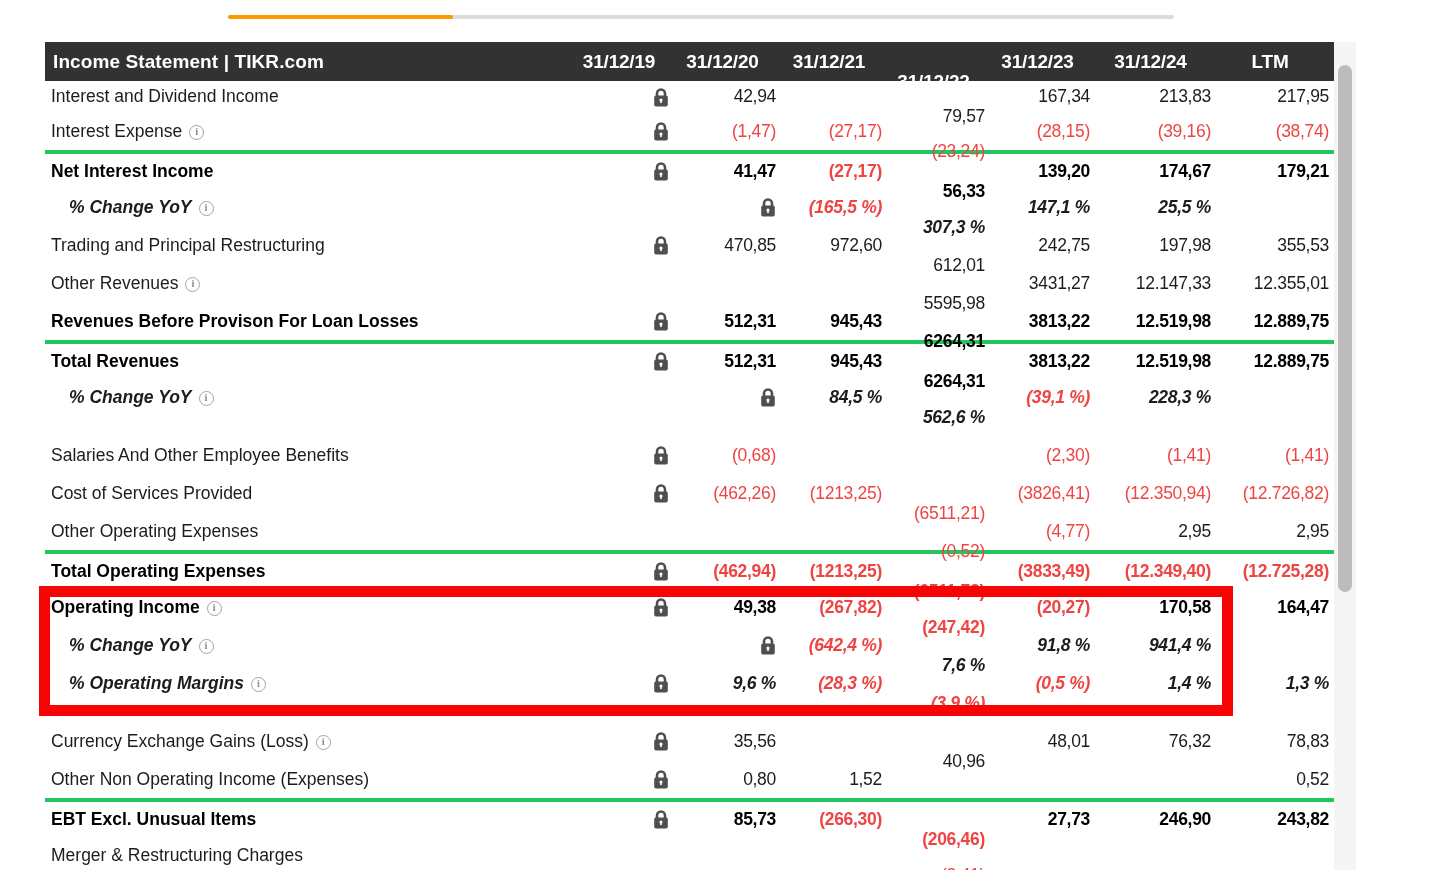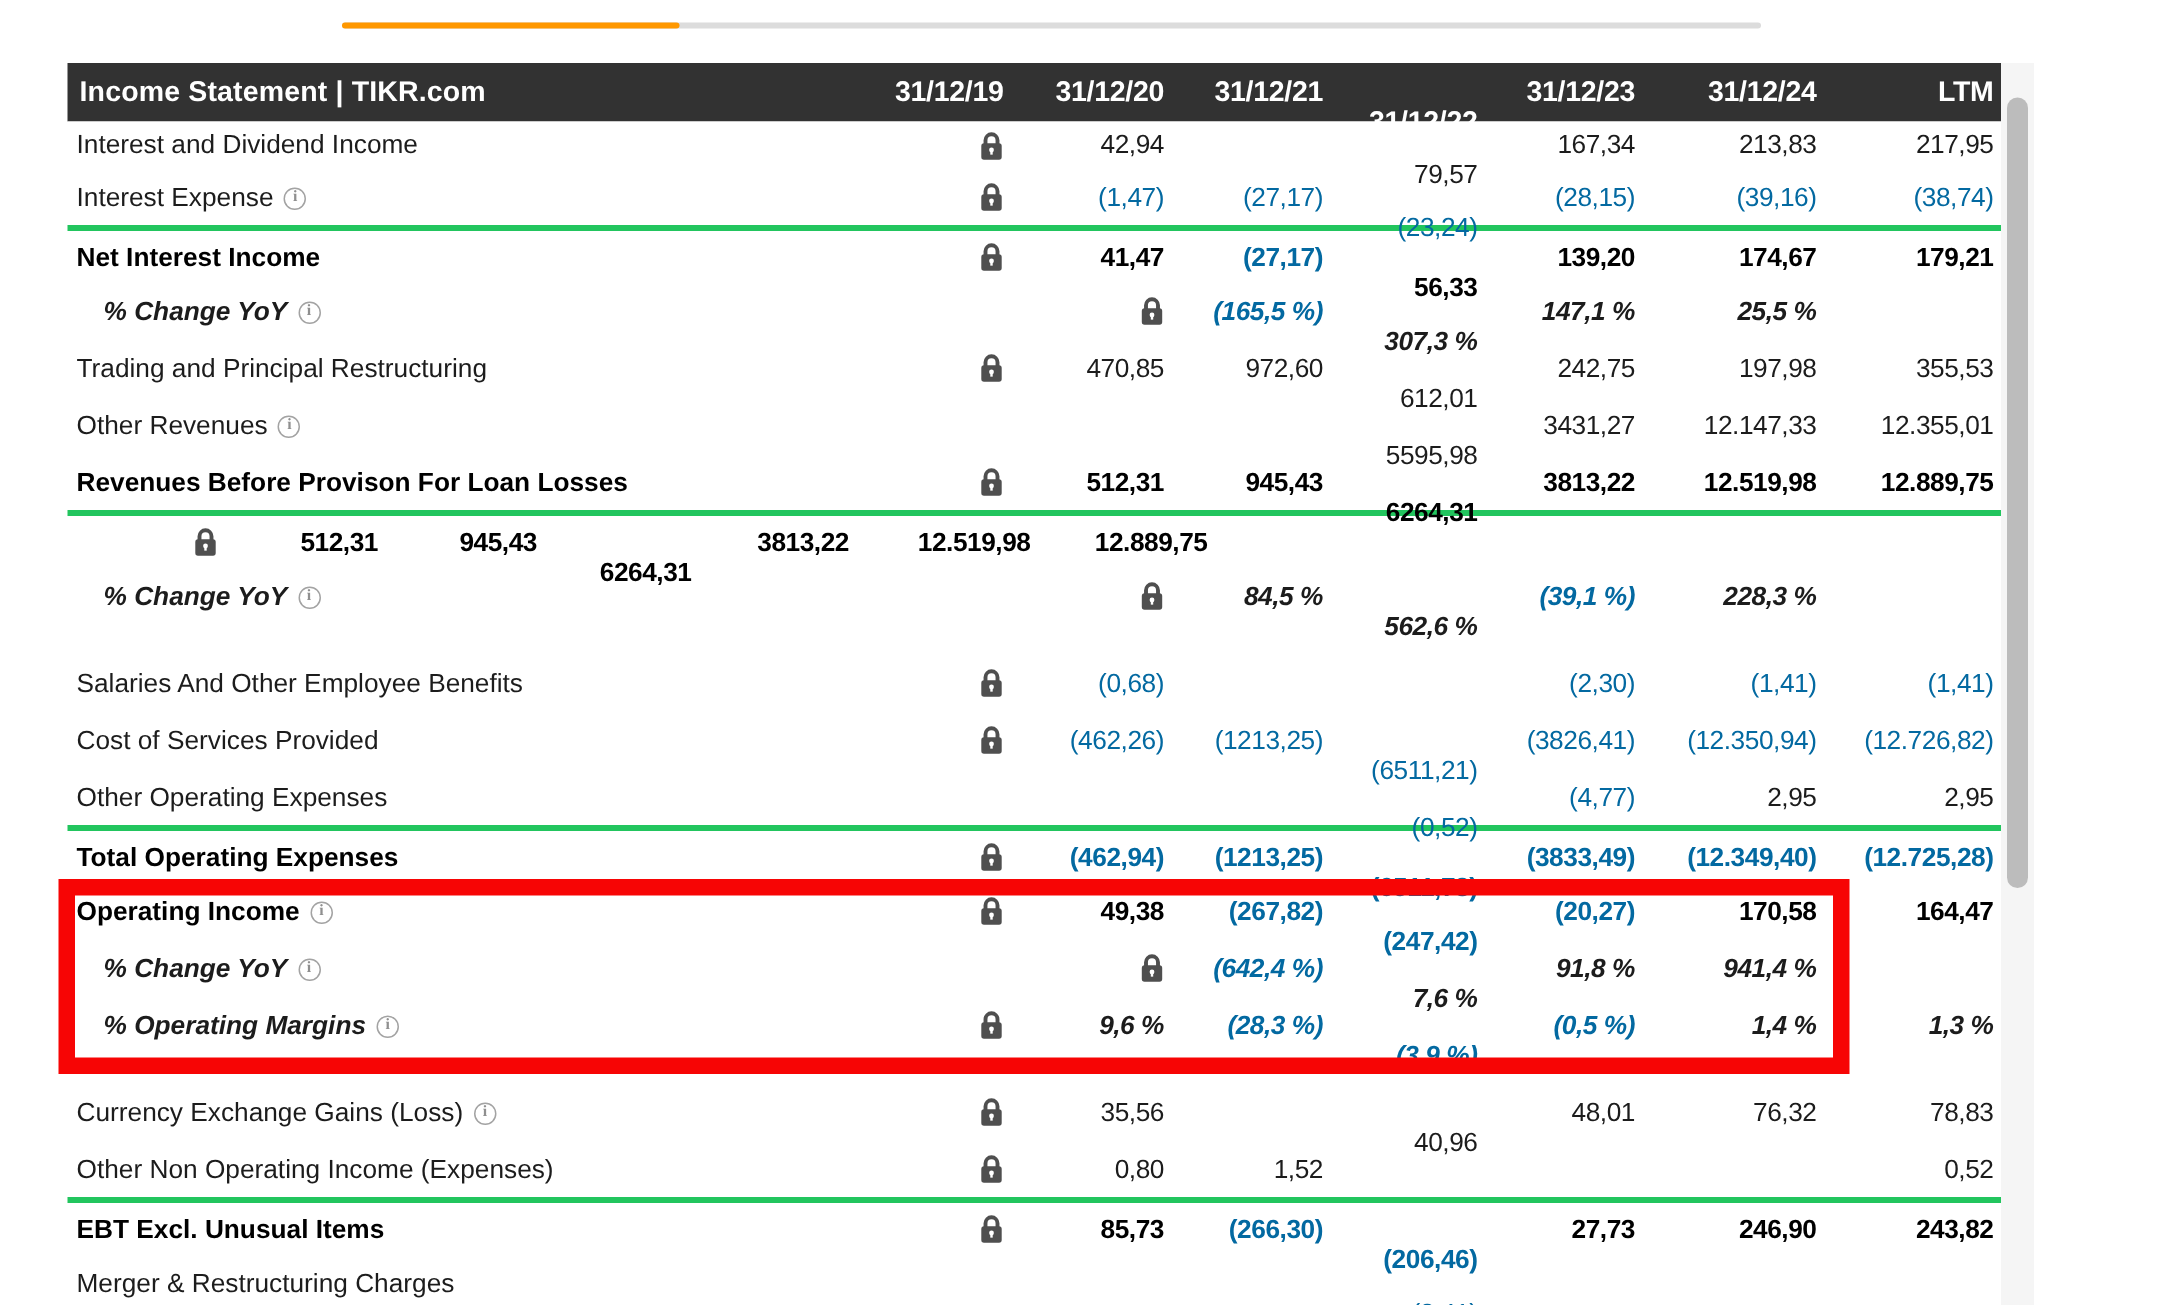--- a/index.html
+++ b/index.html
@@ -11,36 +11,36 @@
                    background:#dcdcdc; border-radius:2px; }
   .hscroll-thumb { position:absolute; left:0; top:0; width:225px; height:4px;
                    background:#ff9800; border-radius:2px; }
 
   
   .tikr-table { position:absolute; left:45px; top:42px; width:1289px; }
 
   .thead { display:flex; align-items:center; height:39px; background:#323232;
            color:#ffffff; font-weight:bold; font-size:19px; padding-right:5px; }
   .thead .title-cell { flex:1 1 auto; padding-left:8px; letter-spacing:0.1px; }
-  .hcell { text-align:right; letter-spacing:-0.2px; }
+  .hcell { text-align:center; letter-spacing:-0.2px; }
 
   .row { display:flex; align-items:center; height:38px; font-size:17.5px;
          color:#1c1c1c; padding-right:5px; background:#fff; }
   .row.first { height:31px; }
   .row.bold  { font-weight:bold; color:#000; }
   .row.sub   { font-weight:bold; font-style:italic; }
   .row.divider-top { border-top:4px solid #22c55e; }
   .row.spacer-before { margin-top:20px; }
 
   .label-cell { flex:1 1 auto; padding-left:6px; display:flex; align-items:center;
                 white-space:nowrap; overflow:hidden; }
   .row.sub .label-cell { padding-left:24px; }
 
   .cell { text-align:right; letter-spacing:-0.3px; white-space:nowrap; }
-  .neg { color:#0369a1; }
+  .neg { color:#ef4444; }
 
   
   .c0 { width:100px; } .c1 { width:107px; } .c2 { width:106px; }
   .c3 { width:103px;margin-top:40px; } .c4 { width:105px; } .c5 { width:121px; }
   .c6 { width:118px; }
 
   .info { display:inline-flex; align-items:center; justify-content:center;
           width:15px; height:15px; min-width:15px; border:1.5px solid #a3a3a3;
           border-radius:50%; color:#8f8f8f; font-size:10.5px; line-height:1;
           font-style:normal; font-weight:bold; margin-left:7px; margin-top:2px;
@@ -189,20 +189,23 @@
             <rect x="7.2" y="12.5" width="1.6" height="2.6" fill="#ffffff"></rect>
           </svg></div>
         <div class="cell c1">512,31</div>
         <div class="cell c2">945,43</div>
         <div class="cell c3">6264,31</div>
         <div class="cell c4">3813,22</div>
         <div class="cell c5">12.519,98</div>
         <div class="cell c6">12.889,75</div>
       </div>
       <div class="row bold divider-top">
+        <div class="label-cell">
+          <span>Total Revenues</span>
+        </div>
         <div class="cell c0"><svg class="lock" width="16" height="19" viewBox="0 0 16 19">
             <path d="M4 8 V5.5 a4 4 0 0 1 8 0 V8" fill="none" stroke="#4f4f4f" stroke-width="2.6"></path>
             <rect x="1.2" y="7.5" width="13.6" height="11" rx="1.8" fill="#4f4f4f"></rect>
             <circle cx="8" cy="12" r="1.6" fill="#ffffff"></circle>
             <rect x="7.2" y="12.5" width="1.6" height="2.6" fill="#ffffff"></rect>
           </svg></div>
         <div class="cell c1">512,31</div>
         <div class="cell c2">945,43</div>
         <div class="cell c3">6264,31</div>
         <div class="cell c4">3813,22</div>

